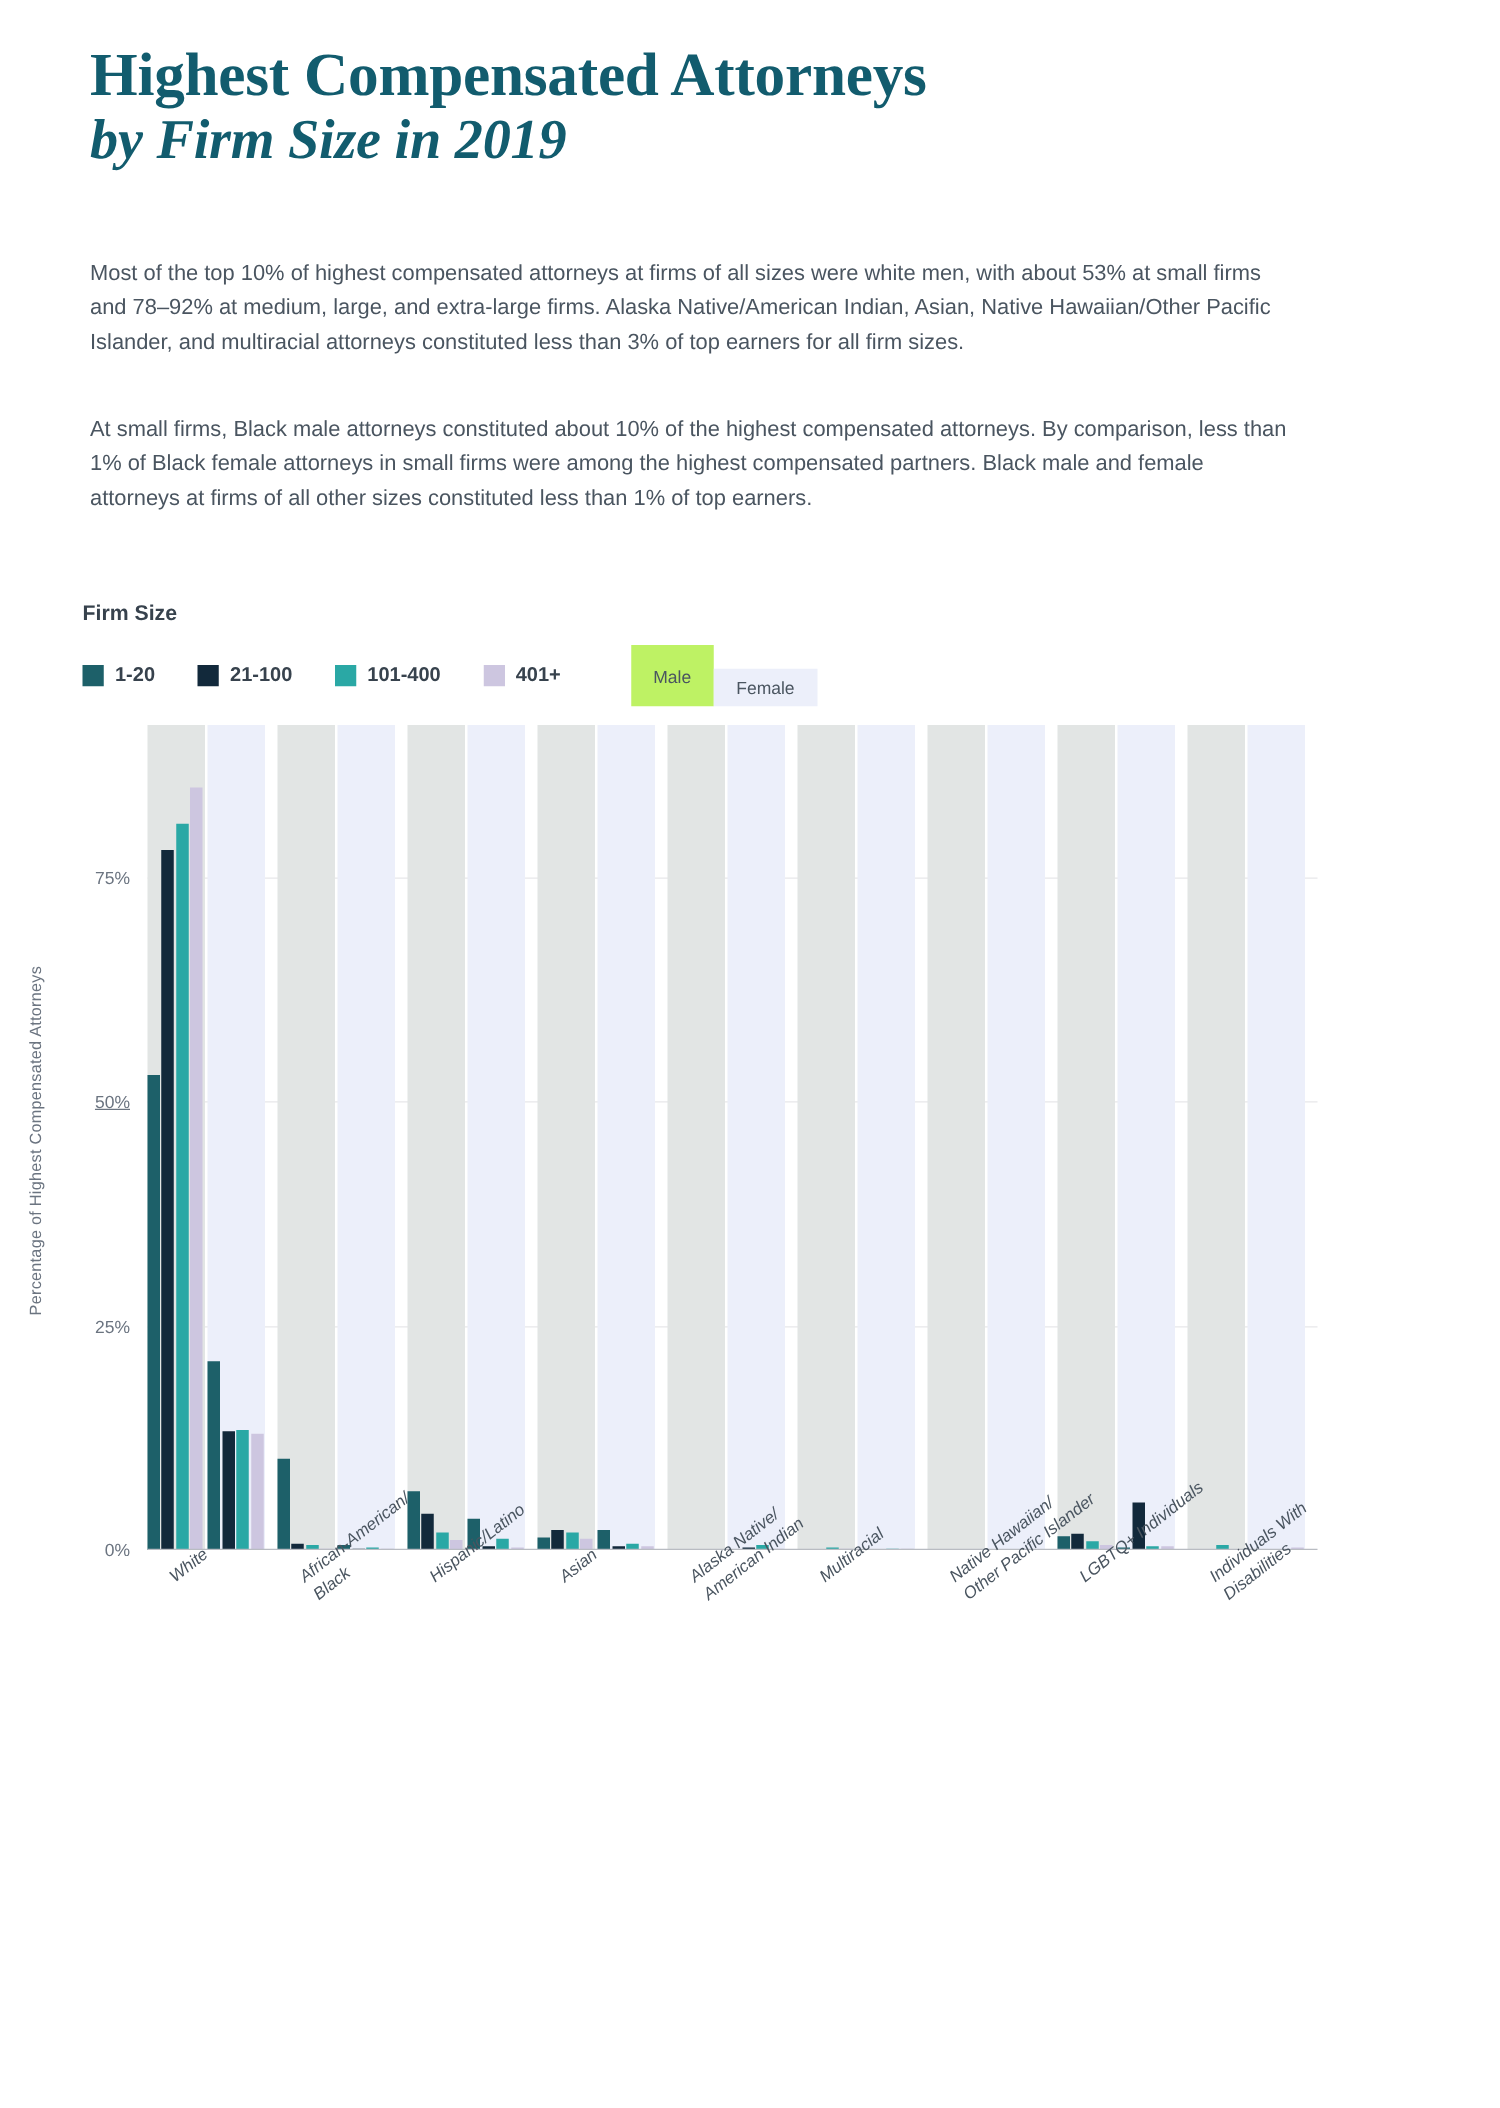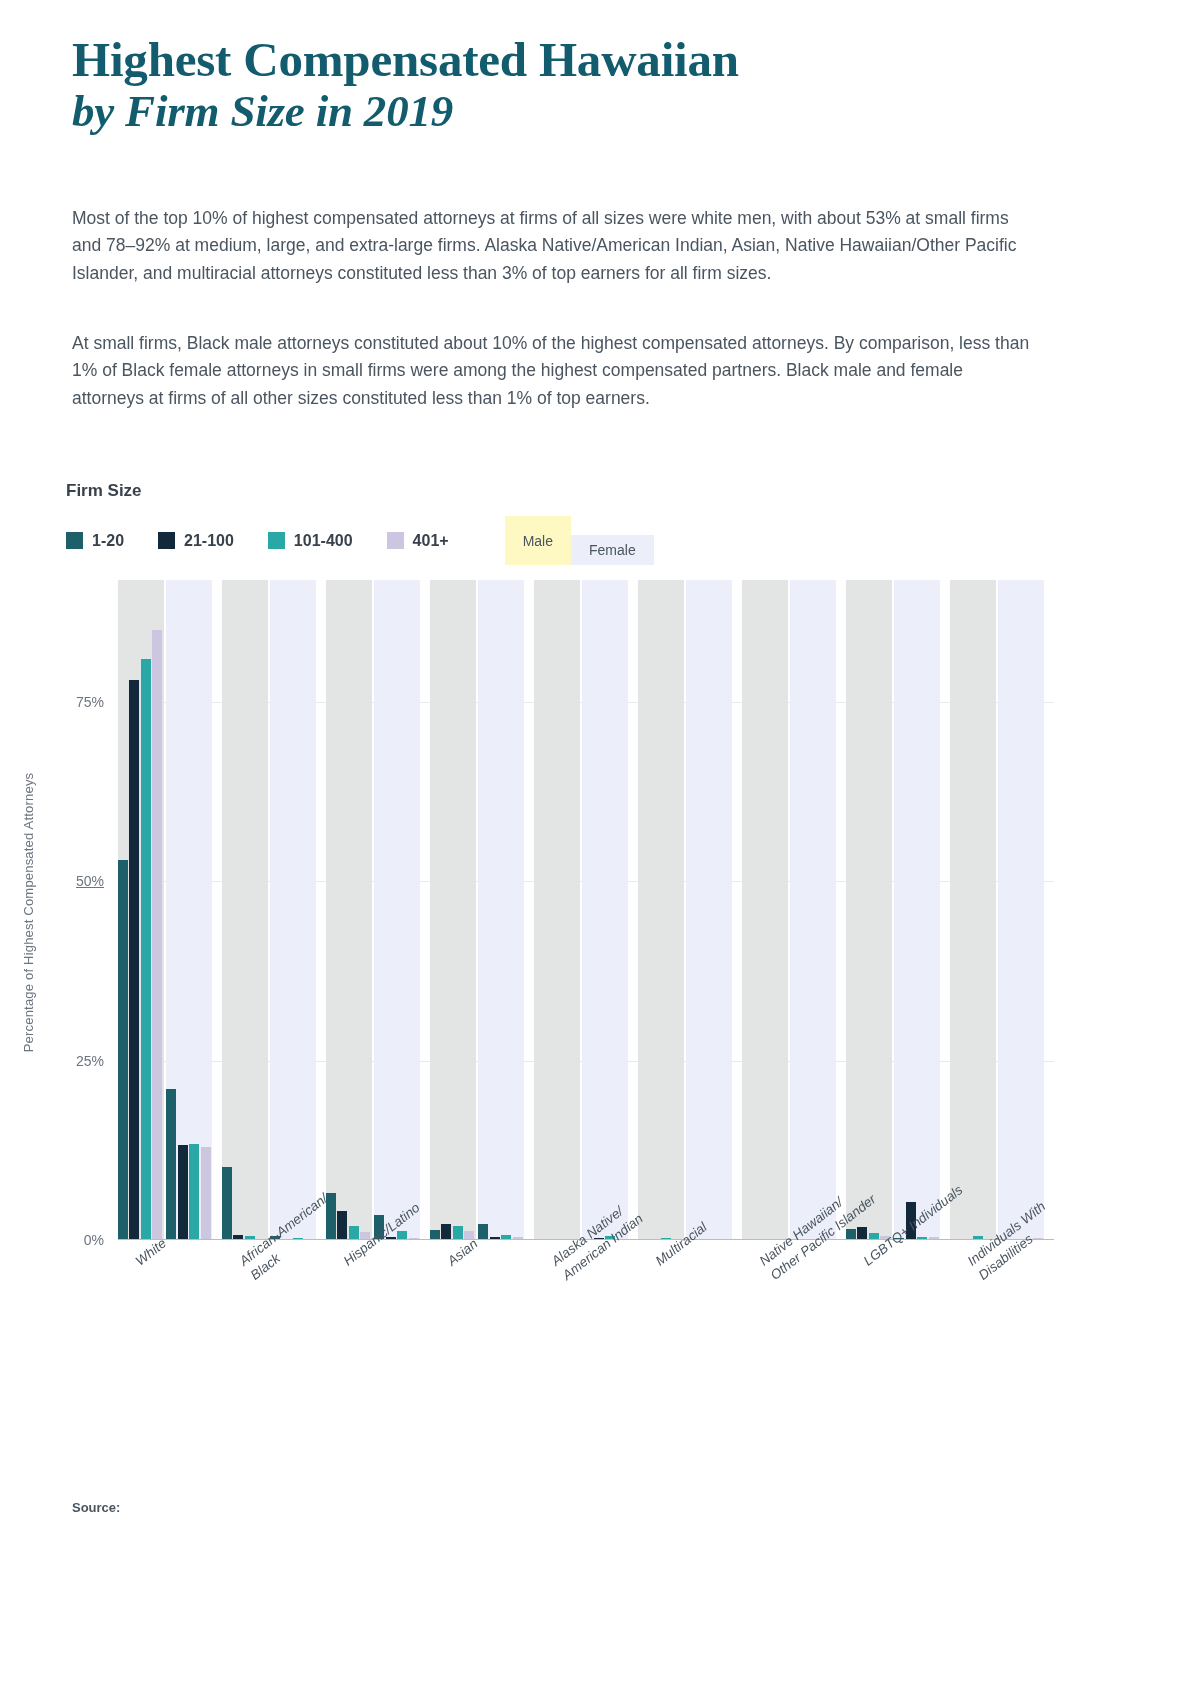--- a/index.html
+++ b/index.html
@@ -44,21 +44,21 @@
   }
   .legend-row { position:absolute; left:66px; top:516px; display:flex; align-items:center; }
   .legend-item { display:flex; align-items:center; margin-right:34px; }
   .legend-swatch { width:17px; height:17px; margin-right:9px; }
   .legend-label { font-size:16px; font-weight:700; color:#37424d; }
   .gender-key { display:flex; align-items:stretch; margin-left:22px; }
   .gender-chip {
     font-size:14px; color:#4a5560;
     padding:7px 18px; display:flex; align-items:center; justify-content:center;
   }
-  .gender-male { background:#fef9c3; }
+  .gender-male { background:#bef264; }
   .gender-female { background:#eceffa;margin-top:19px; }
 
   
   .chart-area { position:absolute; left:0; top:560px; width:1200px; height:700px; }
   .y-axis-title {
     position:absolute; left:-232px; top:345px; width:520px;
     transform:rotate(-90deg);
     font-size:13px; color:#6b7480; text-align:center;
     letter-spacing:0.2px;
   }
@@ -97,21 +97,21 @@
   .source { position:absolute; left:72px; top:1500px; width:1000px; }
   .source-head { font-size:13px; font-weight:700; color:#4a5560; margin-bottom:4px; }
   .source-line { font-size:13px; color:#4a5560; line-height:1.55; }
 </style>
 </head>
 <body>
 
 <div class="page">
 
   <div class="title-block">
-    <div class="title-line1">Highest Compensated Hawaiian</div>
+    <div class="title-line1">Highest Compensated Attorneys</div>
     <div class="title-line2">by Firm Size in 2019</div>
   </div>
 
   <div class="body-copy" id="para1">Most of the top 10% of highest compensated attorneys at firms of all sizes were white men, with about 53% at small firms and 78–92% at medium, large, and extra-large firms. Alaska Native/American Indian, Asian, Native Hawaiian/Other Pacific Islander, and multiracial attorneys constituted less than 3% of top earners for all firm sizes.</div>
   <div class="body-copy" id="para2">At small firms, Black male attorneys constituted about 10% of the highest compensated attorneys. By comparison, less than 1% of Black female attorneys in small firms were among the highest compensated partners. Black male and female attorneys at firms of all other sizes constituted less than 1% of top earners.</div>
 
   <div class="legend-title">Firm Size</div>
   <div class="legend-row" id="legend-row">
       <div class="legend-item">
         <span class="legend-swatch" style="background: rgb(29, 96, 105);"></span>
@@ -327,16 +327,15 @@
           <div class="xlabel">
             <div>Individuals With</div>
             <div>Disabilities</div>
           </div>
         </div>
       </div>
   </div>
 
 
   <div class="source">
-    <div class="source-head">Source:</div>
   </div>
 
 </div>
 
 </body></html>

